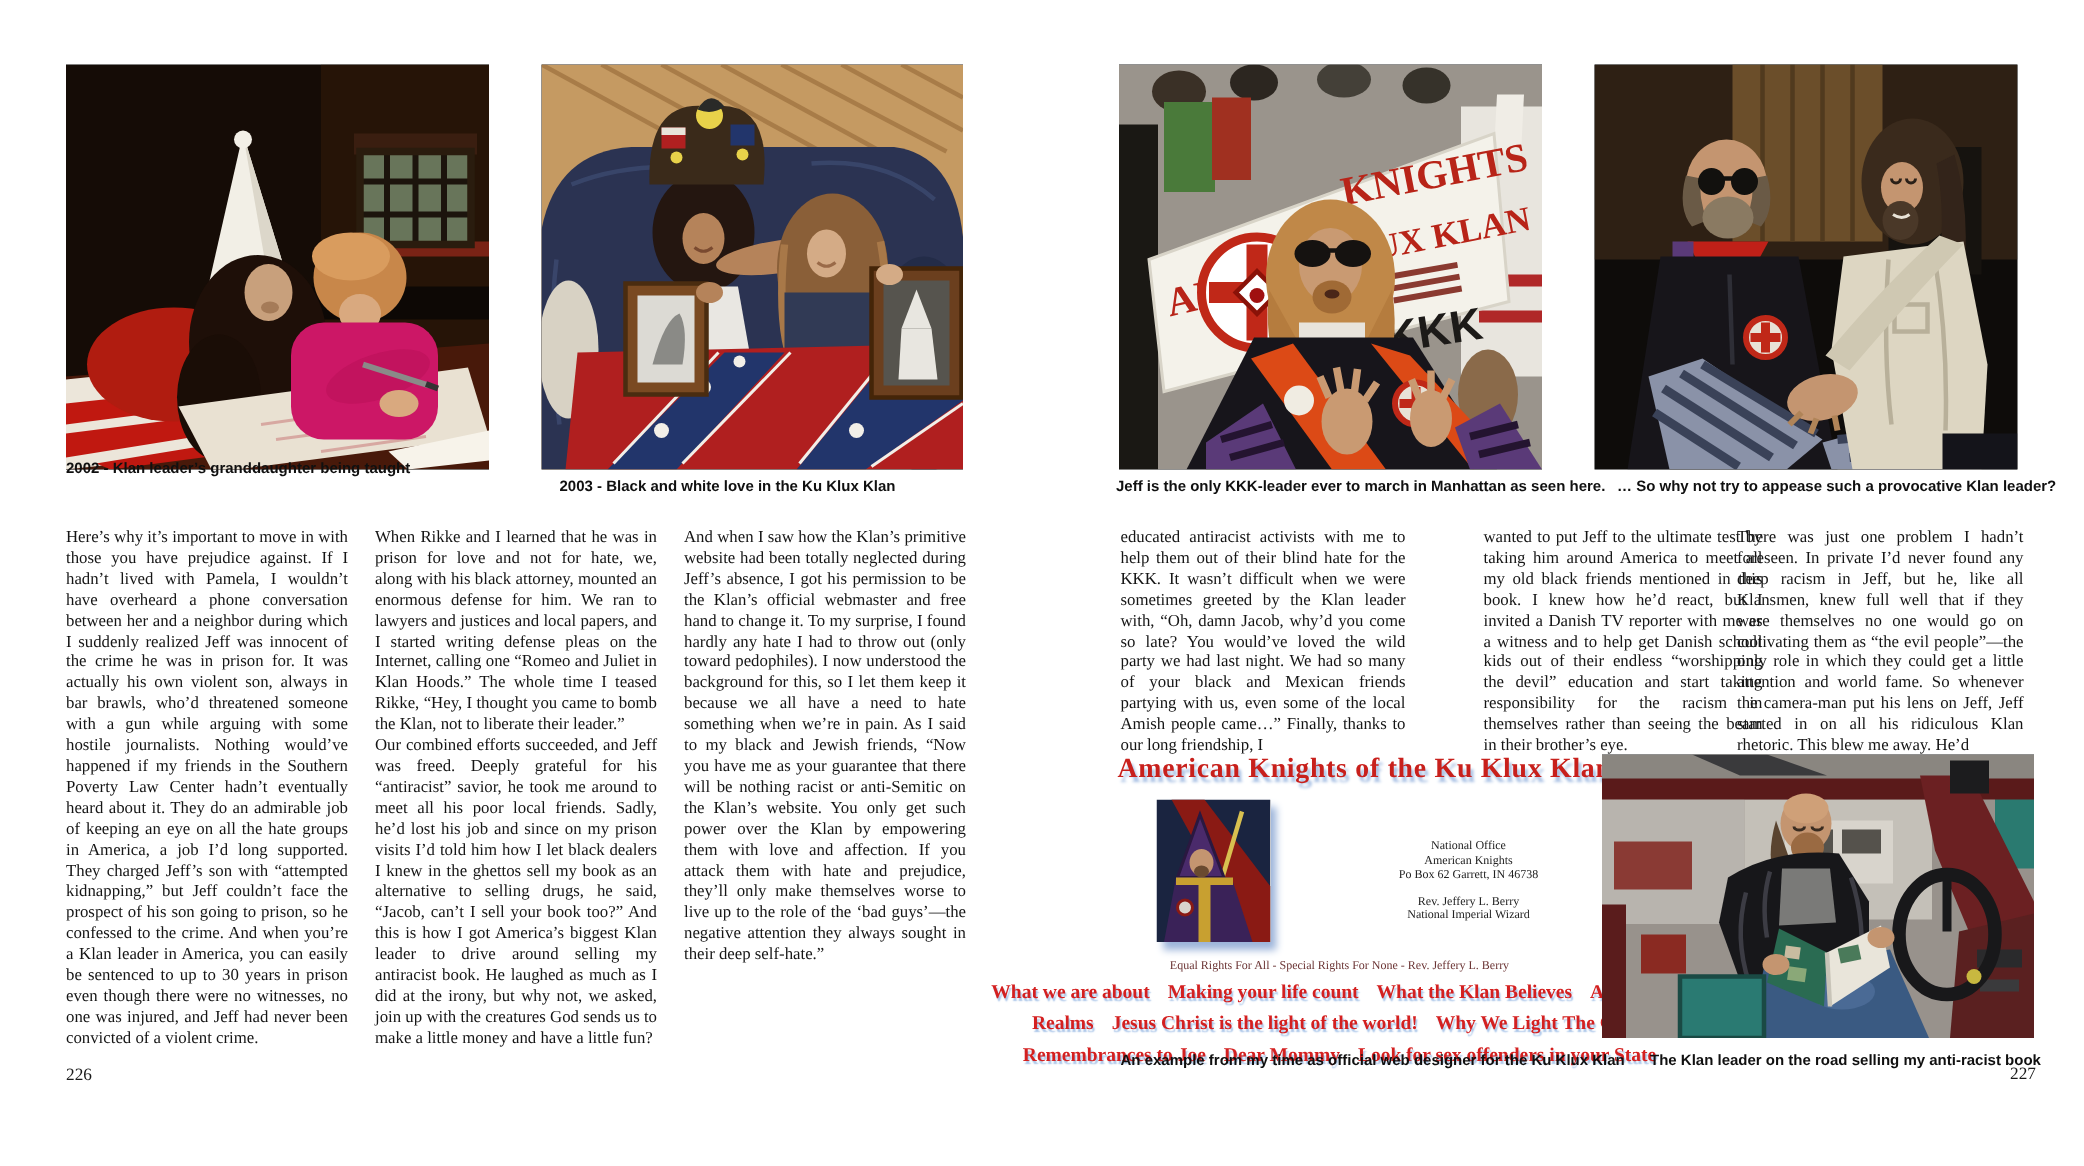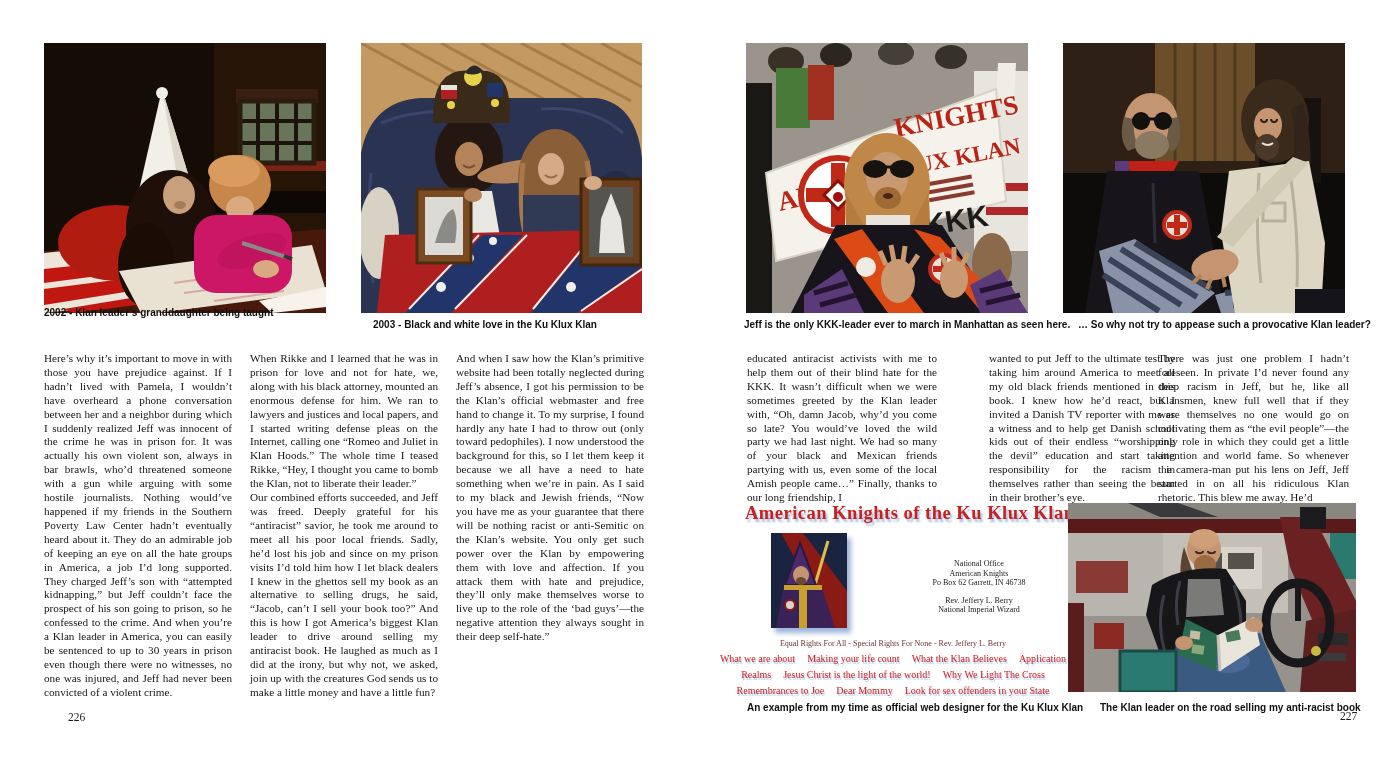--- a/index.html
+++ b/index.html
@@ -21,21 +21,21 @@
   .web-mid{display:flex;justify-content:space-between;align-items:flex-start;
            margin-top:9px;padding:0 10px 0 26px;gap:12px;}
   .web-wizard{box-shadow:4px 5px 5px #9cb4da;line-height:0;}
   .web-addr{font-size:8px;line-height:9.5px;text-align:center;color:#222;margin-top:26px;width:104px;}
   .web-addr .sp{margin-top:8px;}
   .web-join{width:58px;text-align:center;margin-top:12px;}
   .web-join .sq{box-shadow:4px 5px 5px #9cb4da;display:inline-block;line-height:0;}
   .web-join .jt{font-size:8px;font-weight:bold;color:#d42020;line-height:9.5px;margin-top:5px;
                 text-shadow:1px 2px 1px #a8c4e8;}
   .web-motto{margin-top:11px;text-align:center;font-size:8px;color:#6b3434;}
-  .web-links{margin-top:2px;font-weight:normal;font-size:10px;color:#d42020;}
+  .web-links{margin-top:2px;font-weight:bold;font-size:13px;color:#d42020;}
   .web-links .row{display:flex;justify-content:center;gap:12px;margin-top:5px;}
   .web-links span{text-shadow:1px 2px 1px #a8c4e8;white-space:nowrap;}
 </style>
 </head>
 <body>
 
 <div class="spread">
 
   <figure class="photo" style="left:44px;width:282px;margin:0;">
     <svg width="282" height="270" viewBox="0 0 282 270">
@@ -179,21 +179,21 @@
     <p>Here’s why it’s important to move in with those you have prejudice against. If I hadn’t lived with Pamela, I wouldn’t have overheard a phone conversation between her and a neighbor during which I suddenly realized Jeff was innocent of the crime he was in prison for. It was actually his own violent son, always in bar brawls, who’d threatened someone with a gun while arguing with some hostile journalists. Nothing would’ve happened if my friends in the Southern Poverty Law Center hadn’t eventually heard about it. They do an admirable job of keeping an eye on all the hate groups in America, a job I’d long supported. They charged Jeff’s son with “attempted kidnapping,” but Jeff couldn’t face the prospect of his son going to prison, so he confessed to the crime. And when you’re a Klan leader in America, you can easily be sentenced to up to 30 years in prison even though there were no witnesses, no one was injured, and Jeff had never been convicted of a violent crime.</p>
   </div>
   <div class="col" style="left:250px;">
     <p>When Rikke and I learned that he was in prison for love and not for hate, we, along with his black attorney, mounted an enormous defense for him. We ran to lawyers and justices and local papers, and I started writing defense pleas on the Internet, calling one “Romeo and Juliet in Klan Hoods.” The whole time I teased Rikke, “Hey, I thought you came to bomb the Klan, not to liberate their leader.”</p>
     <p>Our combined efforts succeeded, and Jeff was freed. Deeply grateful for his “antiracist” savior, he took me around to meet all his poor local friends. Sadly, he’d lost his job and since on my prison visits I’d told him how I let black dealers I knew in the ghettos sell my book as an alternative to selling drugs, he said, “Jacob, can’t I sell your book too?” And this is how I got America’s biggest Klan leader to drive around selling my antiracist book. He laughed as much as I did at the irony, but why not, we asked, join up with the creatures God sends us to make a little money and have a little fun?</p>
   </div>
   <div class="col" style="left:456px;">
     <p>And when I saw how the Klan’s primitive website had been totally neglected during Jeff’s absence, I got his permission to be the Klan’s official webmaster and free hand to change it. To my surprise, I found hardly any hate I had to throw out (only toward pedophiles). I now understood the background for this, so I let them keep it because we all have a need to hate something when we’re in pain. As I said to my black and Jewish friends, “Now you have me as your guarantee that there will be nothing racist or anti-Semitic on the Klan’s website. You only get such power over the Klan by empowering them with love and affection. If you attack them with hate and prejudice, they’ll only make themselves worse to live up to the role of the ‘bad guys’—the negative attention they always sought in their deep self-hate.”</p>
   </div>
 
-  <div class="pagenum" style="left:44px;top:711px;margin-left:24px;">226</div>
+  <div class="pagenum" style="left:44px;top:711px;">226</div>
 
   <figure class="photo" style="left:746px;width:282px;margin:0;">
     <svg width="282" height="270" viewBox="0 0 282 270">
       <rect width="282" height="270" fill="#9a948c"></rect>
 
       <g>
         <ellipse cx="40" cy="18" rx="18" ry="14" fill="#3a3026"></ellipse>
         <ellipse cx="90" cy="12" rx="16" ry="12" fill="#2c2620"></ellipse>
         <ellipse cx="150" cy="10" rx="18" ry="12" fill="#444038"></ellipse>
         <ellipse cx="205" cy="14" rx="16" ry="12" fill="#36322a"></ellipse>

